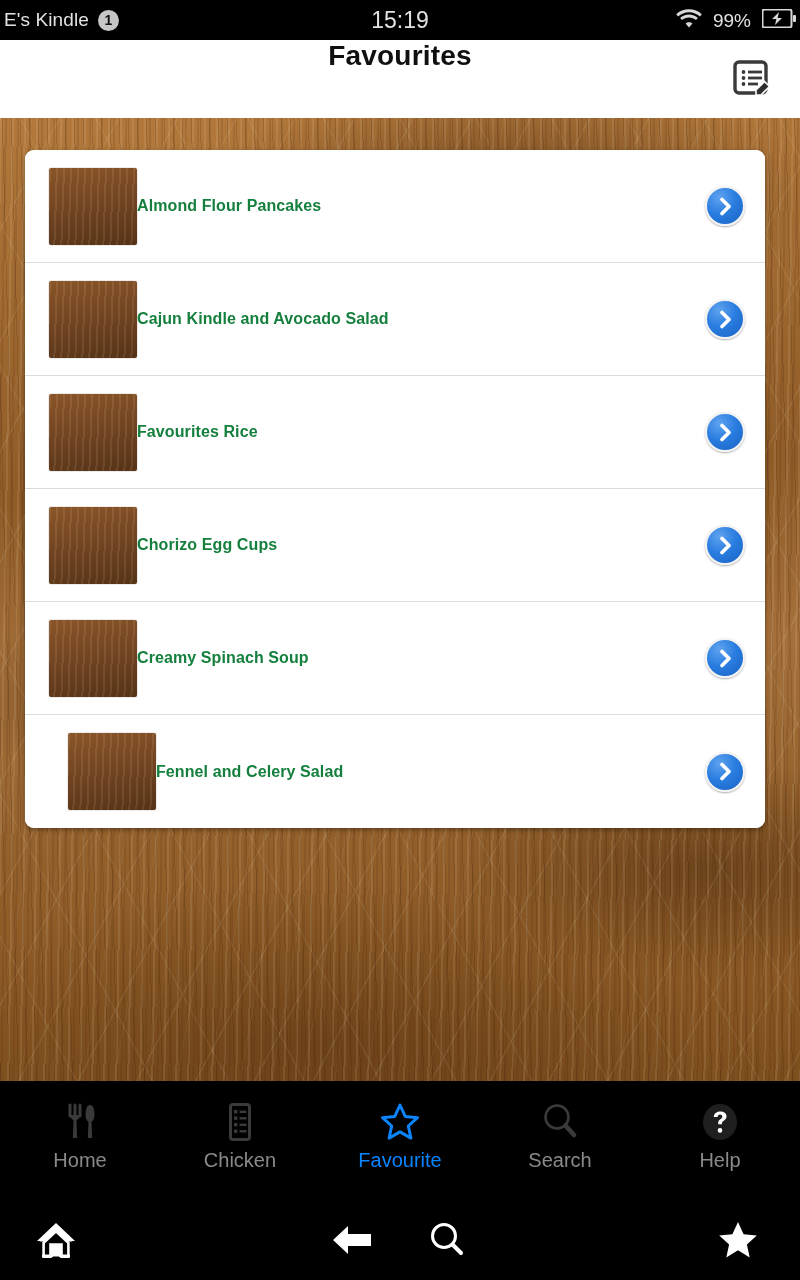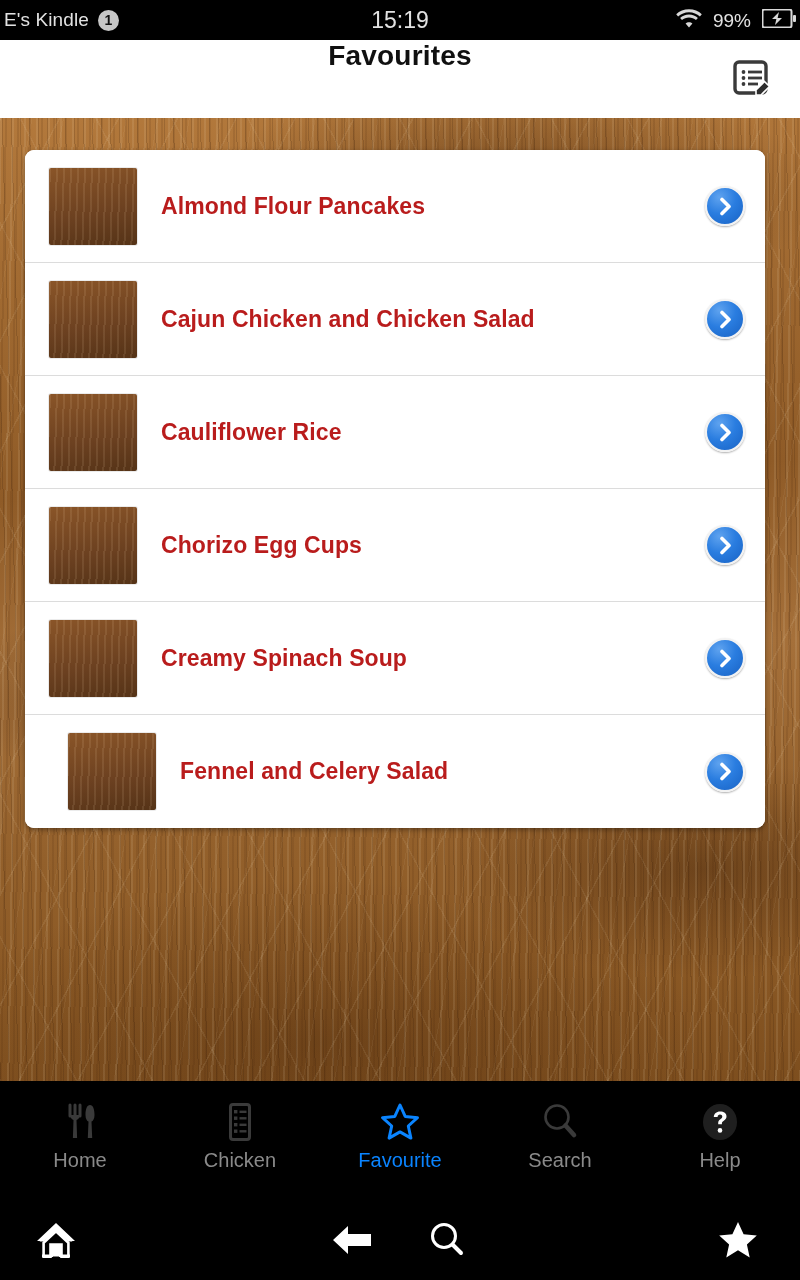--- a/index.html
+++ b/index.html
@@ -84,21 +84,21 @@
     height:113px; padding:0 0 0 24px;
     border-bottom:1px solid #dcdcdc; cursor:pointer; background:#fff;
   }
   .row:last-child { border-bottom:none;padding-left:43px; }
   .thumb {
     width:88px; height:77px; flex:none; border-radius:2px;
     background-size:cover; background-position:center;
     box-shadow:0 0 0 1px rgba(0,0,0,.08);
   }
   .row-title {
-    margin-left:24px; font-size:23px; font-weight:bold; color:#b91c1c;
+    font-size:16px; font-weight:bold; color:#15803d;
     letter-spacing:.1px; flex:1;
   }
   .chev {
     margin-right:20px; width:40px; height:40px; flex:none;
     border-radius:50%;
     background:radial-gradient(circle at 34% 26%, #5fa3ef 0%, #2a7de0 46%, #1862c4 100%);
     border:2px solid #f2f2f2;
     box-shadow:0 1px 2px rgba(0,0,0,.32);
     display:flex; align-items:center; justify-content:center;
   }
@@ -251,36 +251,36 @@
         </span>
       </div>
 
       <div class="row">
         <span class="thumb t-wood">
           <span class="t-inner">
             <span class="plate"></span>
             <span class="food f-salad"></span>
           </span>
         </span>
-        <span class="row-title">Cajun Chicken and Chicken Salad</span>
+        <span class="row-title">Cajun Kindle and Avocado Salad</span>
         <span class="chev">
           <svg width="19" height="19" viewBox="0 0 19 19">
               <path d="M6 2.5l7 7-7 7" fill="none" stroke="#fff" stroke-width="3.6" stroke-linecap="round" stroke-linejoin="round"></path>
             </svg>
         </span>
       </div>
 
       <div class="row">
         <span class="thumb t-wood">
           <span class="t-inner">
             <span class="plate deep"></span>
             <span class="food f-rice"></span>
           </span>
         </span>
-        <span class="row-title">Cauliflower Rice</span>
+        <span class="row-title">Favourites Rice</span>
         <span class="chev">
           <svg width="19" height="19" viewBox="0 0 19 19">
               <path d="M6 2.5l7 7-7 7" fill="none" stroke="#fff" stroke-width="3.6" stroke-linecap="round" stroke-linejoin="round"></path>
             </svg>
         </span>
       </div>
 
       <div class="row">
         <span class="thumb t-wood">
           <span class="t-inner">

